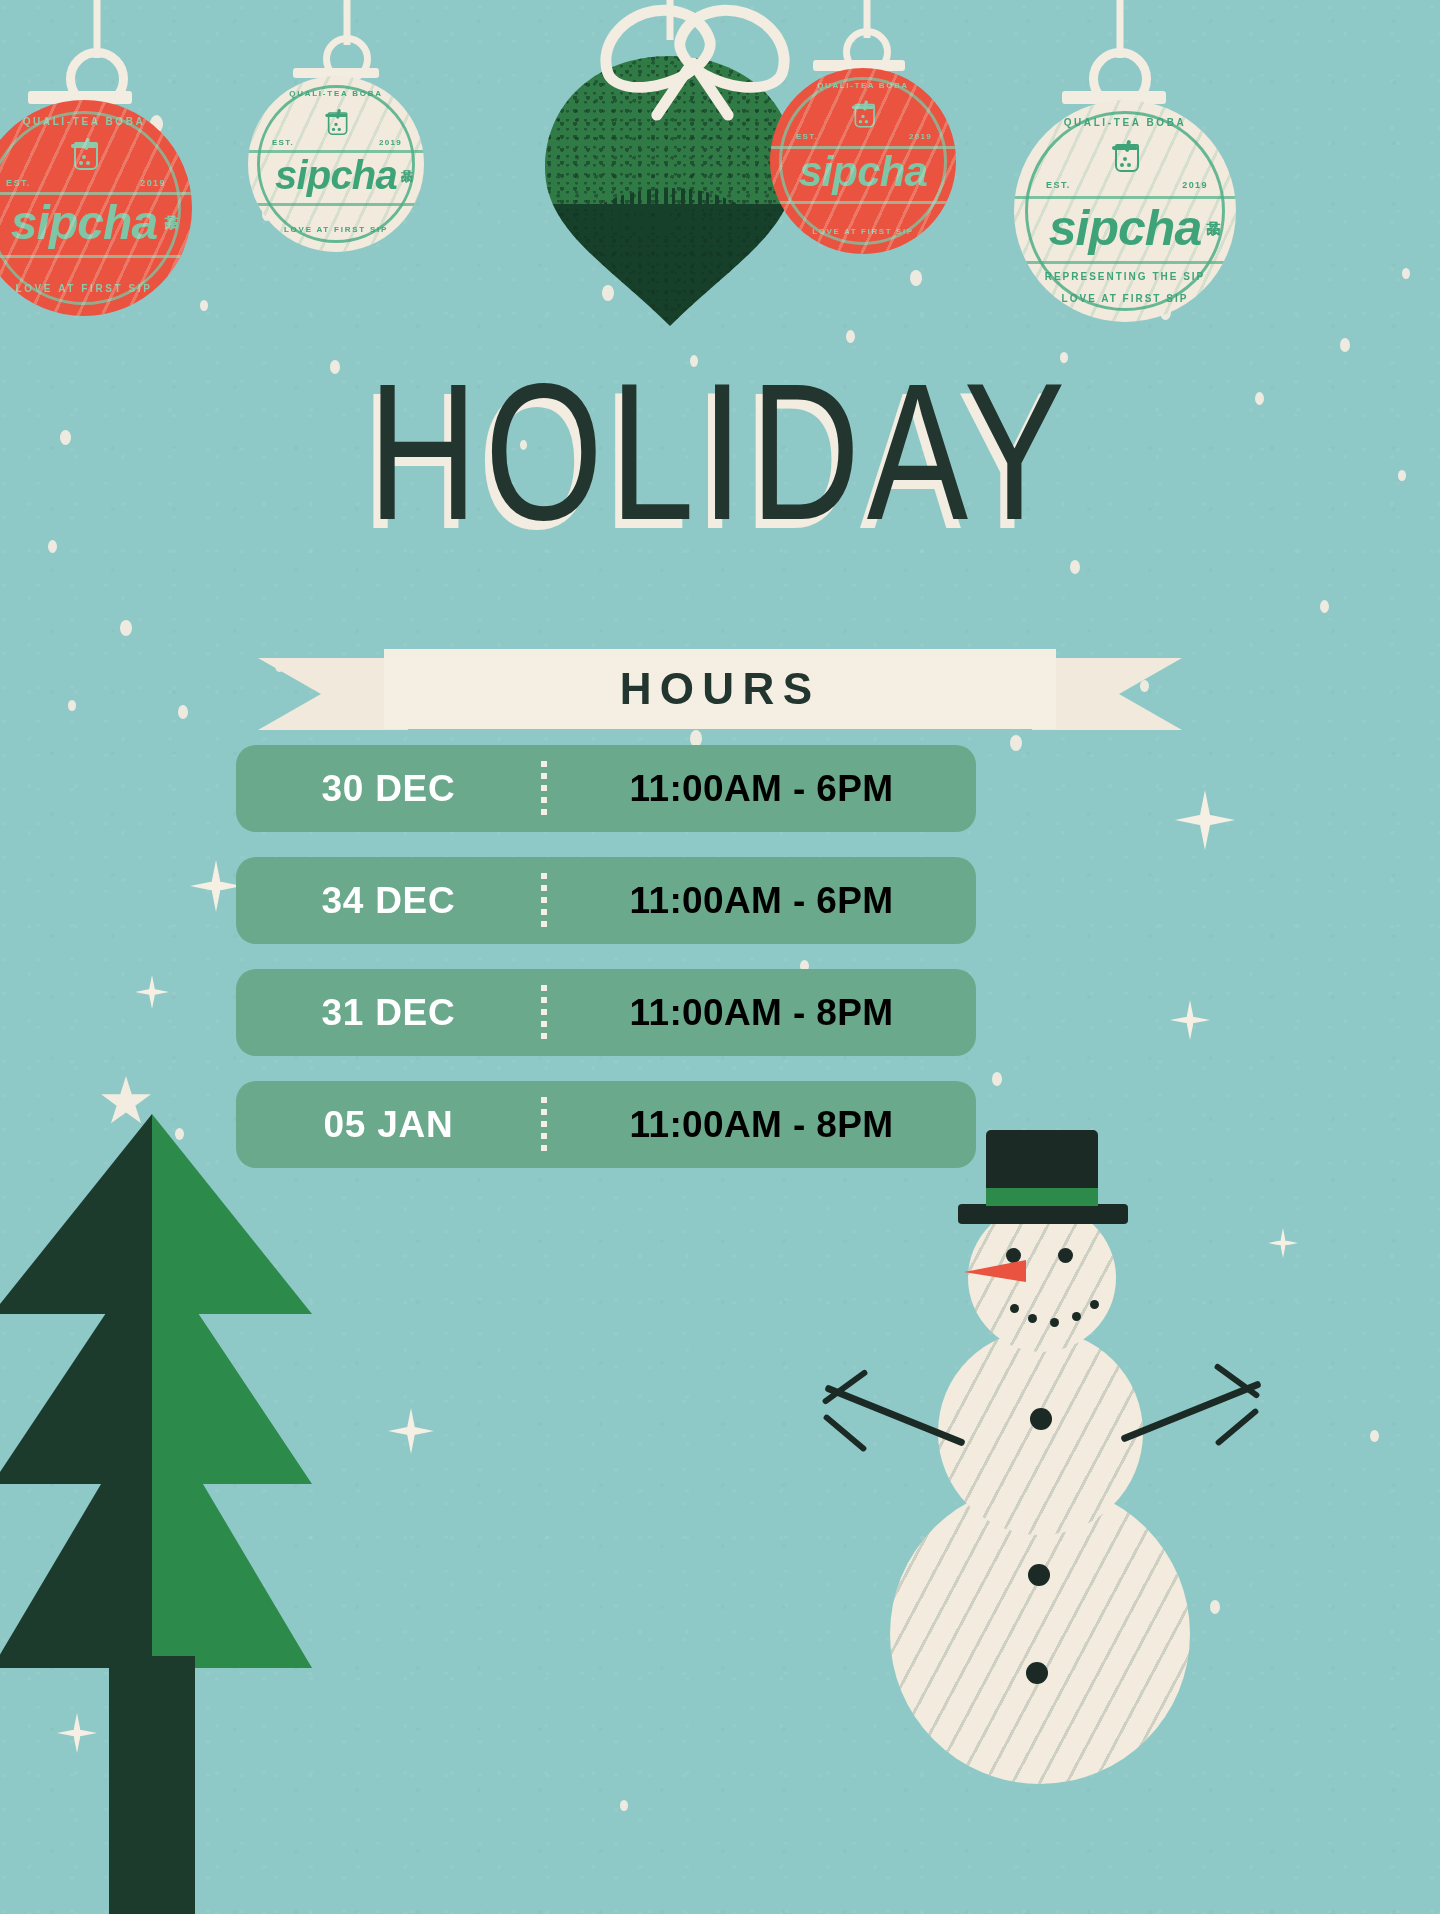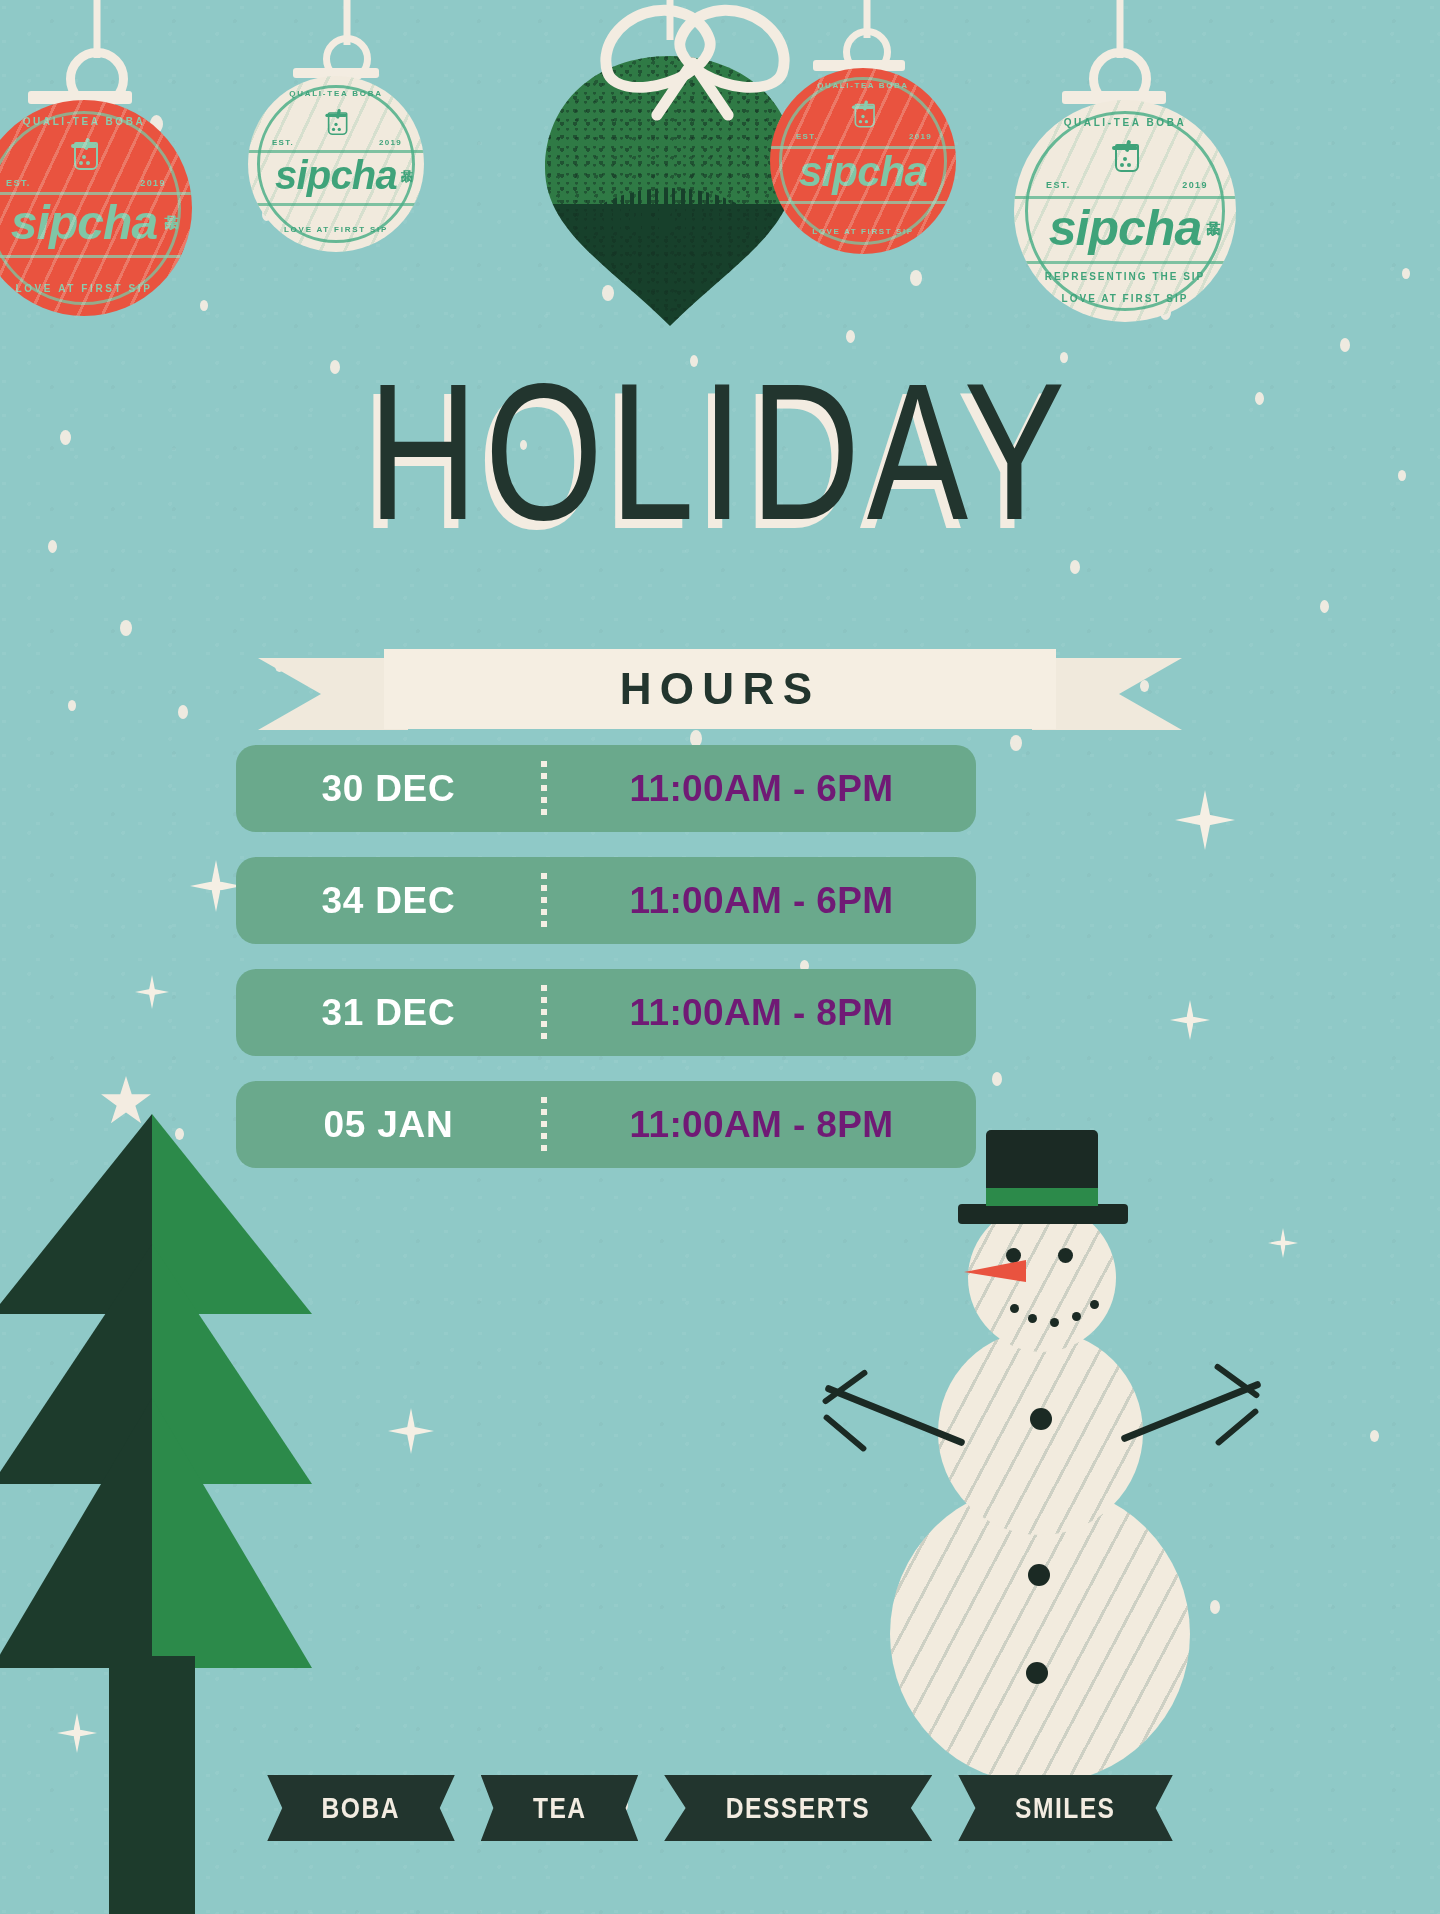--- a/index.html
+++ b/index.html
@@ -207,21 +207,21 @@
   .row .date{
     width:305px;text-align:center;color:#ffffff;
     font-weight:700;font-size:37px;letter-spacing:.02em;
   }
   .row .dots{
     width:6px;height:56px;
     background-image:linear-gradient(#f5efe4 0 6px, transparent 6px 12px);
     background-size:6px 12px;
   }
   .row .time{
-    flex:1;text-align:center;color:#701a75;
+    flex:1;text-align:center;color:#000000;
     font-weight:700;font-size:37px;letter-spacing:.01em;
   }
 
   
   .tree{position:absolute;left:-8px;top:1076px;width:320px;height:838px;z-index:5;}
   .tree .star{
     position:absolute;left:108px;top:0;width:52px;height:52px;background:#f3ece1;
     clip-path:polygon(50% 0%,61% 35%,98% 35%,68% 57%,79% 91%,50% 70%,21% 91%,32% 57%,2% 35%,39% 35%);
   }
   .tier{position:absolute;left:0;width:320px;}
@@ -555,29 +555,15 @@
     <div class="smile" style="left:222px;top:206px;"></div>
     <div class="smile" style="left:244px;top:200px;"></div>
     <div class="smile" style="left:262px;top:188px;"></div>
 
     <div class="btn" style="left:202px;top:296px;"></div>
     <div class="btn" style="left:200px;top:452px;"></div>
     <div class="btn" style="left:198px;top:550px;"></div>
   </div>
 
 
-  <div class="tags">
-    <div class="tag">
-      <span>BOBA</span>
-    </div>
-    <div class="tag">
-      <span>TEA</span>
-    </div>
-    <div class="tag">
-      <span>DESSERTS</span>
-    </div>
-    <div class="tag">
-      <span>SMILES</span>
-    </div>
-  </div>
 
   <div class="texture"></div>
 </div>
 
 </body></html>

